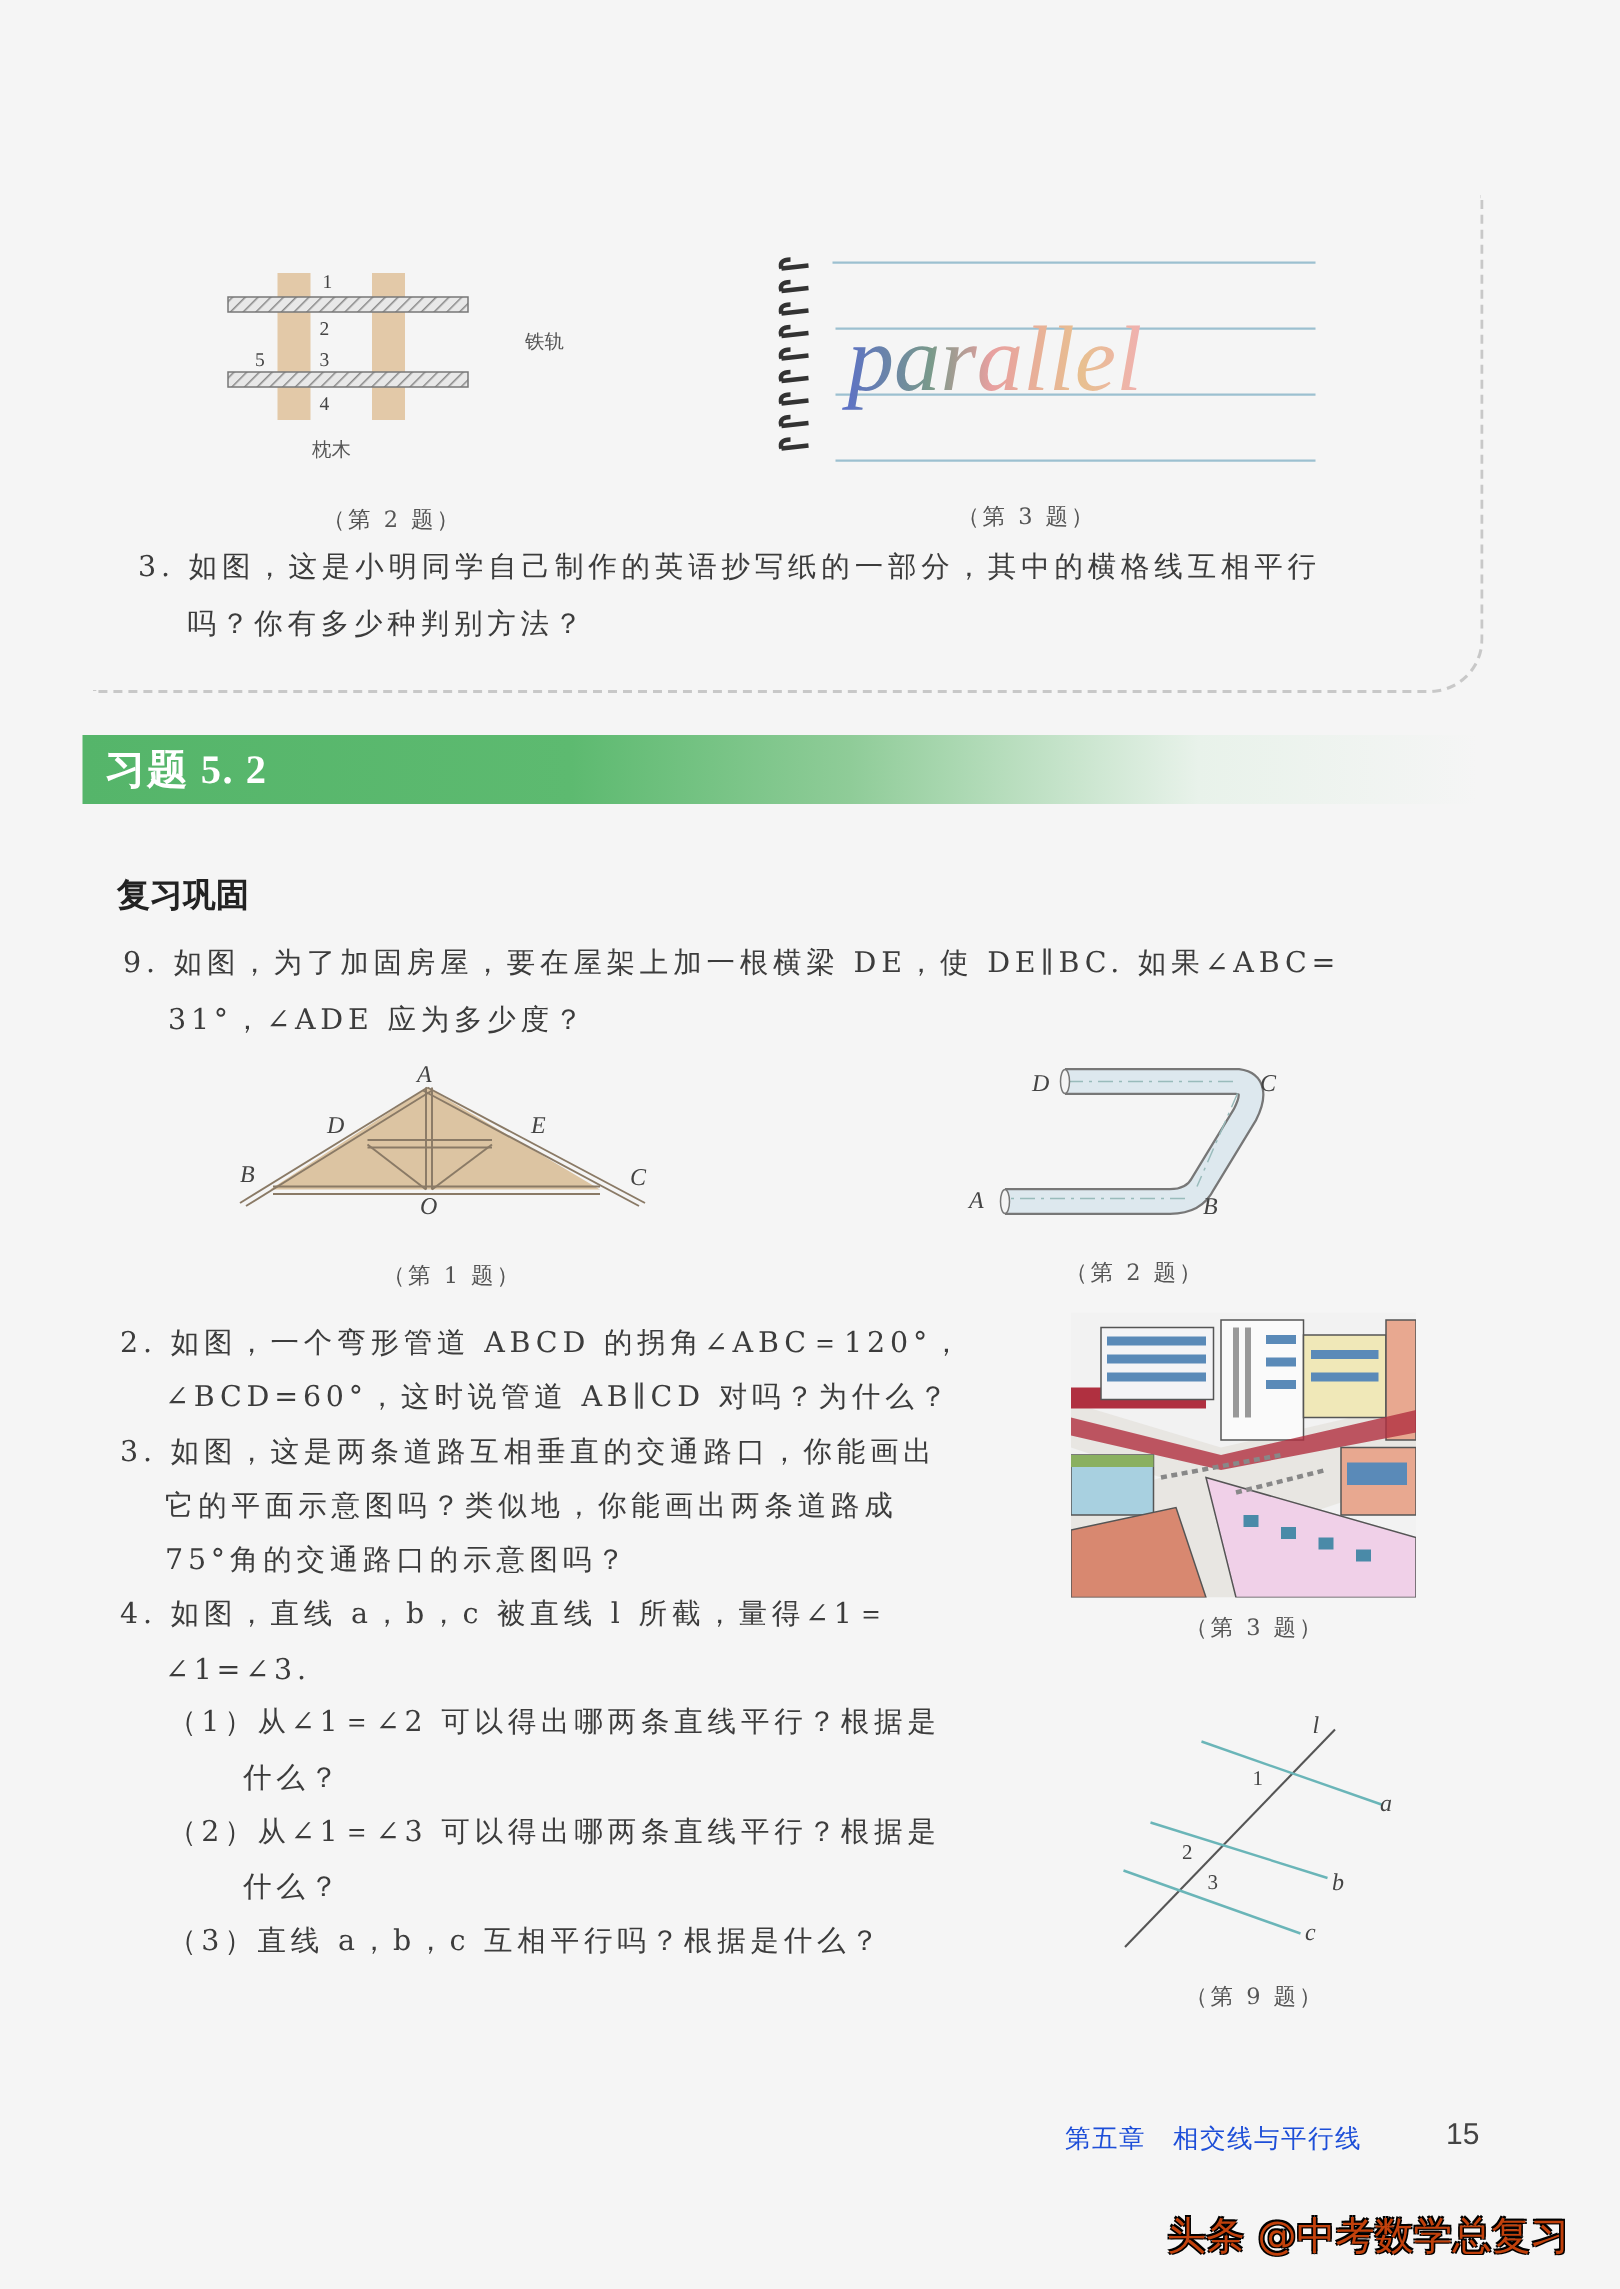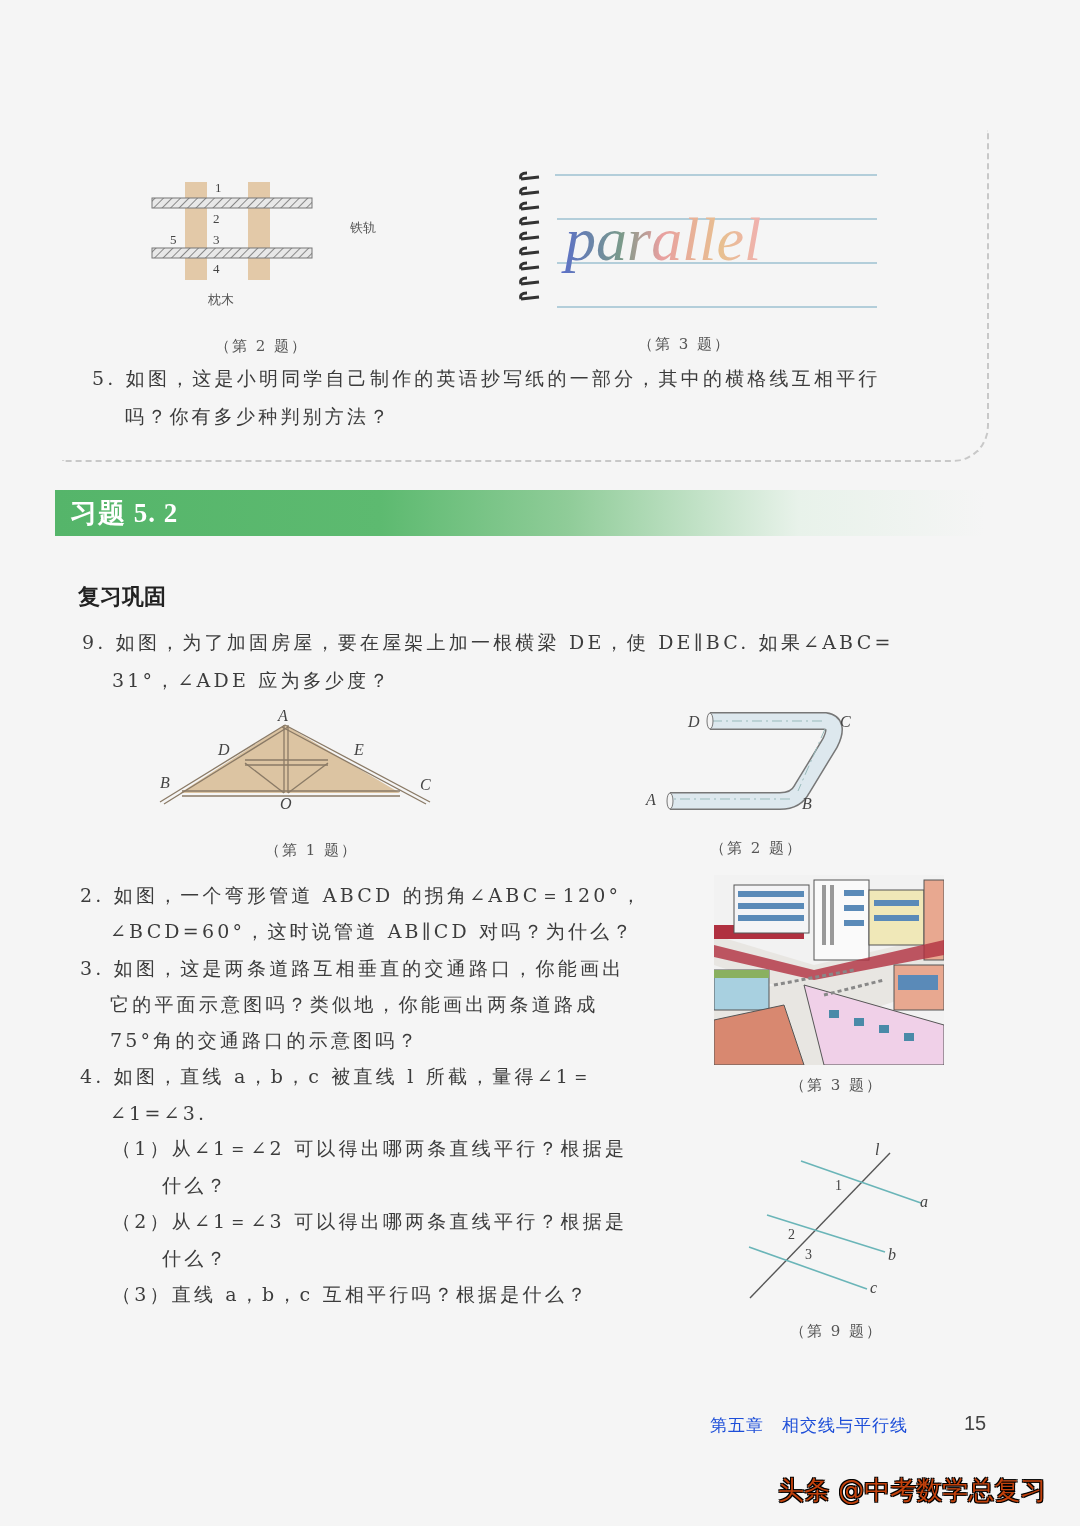--- a/index.html
+++ b/index.html
@@ -87,21 +87,21 @@
   <g stroke="#9cc0d0" stroke-width="1.5">
     <line x1="50" y1="20" x2="372" y2="20"></line>
     <line x1="52" y1="64" x2="372" y2="64"></line>
     <line x1="52" y1="108" x2="372" y2="108"></line>
     <line x1="52" y1="152" x2="372" y2="152"></line>
   </g>
   <text x="60" y="105" font-size="62" font-style="italic" fill="url(#rainbow)">parallel</text>
 </svg>
 <div class="abs caption" style="left:638px;top:335px">（第 3 题）</div>
 
-<div class="abs q-text" style="left:92px;top:360px">5. 如图，这是小明同学自己制作的英语抄写纸的一部分，其中的横格线互相平行</div>
+<div class="abs q-text" style="left:92px;top:360px">3. 如图，这是小明同学自己制作的英语抄写纸的一部分，其中的横格线互相平行</div>
 <div class="abs q-text" style="left:125px;top:398px">吗？你有多少种判别方法？</div>
 
 <div class="abs header-bar"></div>
 <div class="abs header-title">习题 5. 2</div>
 
 <div class="abs section-title">复习巩固</div>
 
 <div class="abs q-text" style="left:82px;top:624px">9. 如图，为了加固房屋，要在屋架上加一根横梁 DE，使 DE∥BC. 如果∠ABC=</div>
 <div class="abs q-text" style="left:112px;top:662px">31°，∠ADE 应为多少度？</div>
 
@@ -121,21 +121,21 @@
     <line x1="95" y1="58" x2="134" y2="88"></line>
     <line x1="178" y1="58" x2="138" y2="88"></line>
   </g>
   <text x="128" y="16" font-size="16" font-style="italic" fill="#444">A</text>
   <text x="10" y="83" font-size="16" font-style="italic" fill="#444">B</text>
   <text x="270" y="85" font-size="16" font-style="italic" fill="#444">C</text>
   <text x="68" y="50" font-size="16" font-style="italic" fill="#444">D</text>
   <text x="204" y="50" font-size="16" font-style="italic" fill="#444">E</text>
   <text x="130" y="104" font-size="16" font-style="italic" fill="#444">O</text>
 </svg>
-<div class="abs caption" style="left:265px;top:841px">（第 1 题）</div>
+<div class="abs caption" style="left:255px;top:841px">（第 1 题）</div>
 
 <svg class="abs" style="left:640px;top:705px" width="230" height="110">
   <path d="M70 16 L185 16 Q200 18 190 38 L162 84 Q156 96 140 96 L30 96" fill="none" stroke="#777" stroke-width="18" stroke-linejoin="round"></path>
   <path d="M70 16 L185 16 Q200 18 190 38 L162 84 Q156 96 140 96 L30 96" fill="none" stroke="#dde8ee" stroke-width="15" stroke-linejoin="round"></path>
   <path d="M72 16 L183 16 M185 24 L158 86 M150 94 L32 94" fill="none" stroke="#9bb" stroke-width="1" stroke-dasharray="10 4 2 4"></path>
   <ellipse cx="70" cy="16" rx="3" ry="8" fill="#f4f4f4" stroke="#777"></ellipse>
   <ellipse cx="30" cy="96" rx="3" ry="8" fill="#f4f4f4" stroke="#777"></ellipse>
   <text x="48" y="22" font-size="16" font-style="italic" fill="#444">D</text>
   <text x="200" y="22" font-size="16" font-style="italic" fill="#444">C</text>
   <text x="6" y="100" font-size="16" font-style="italic" fill="#444">A</text>

